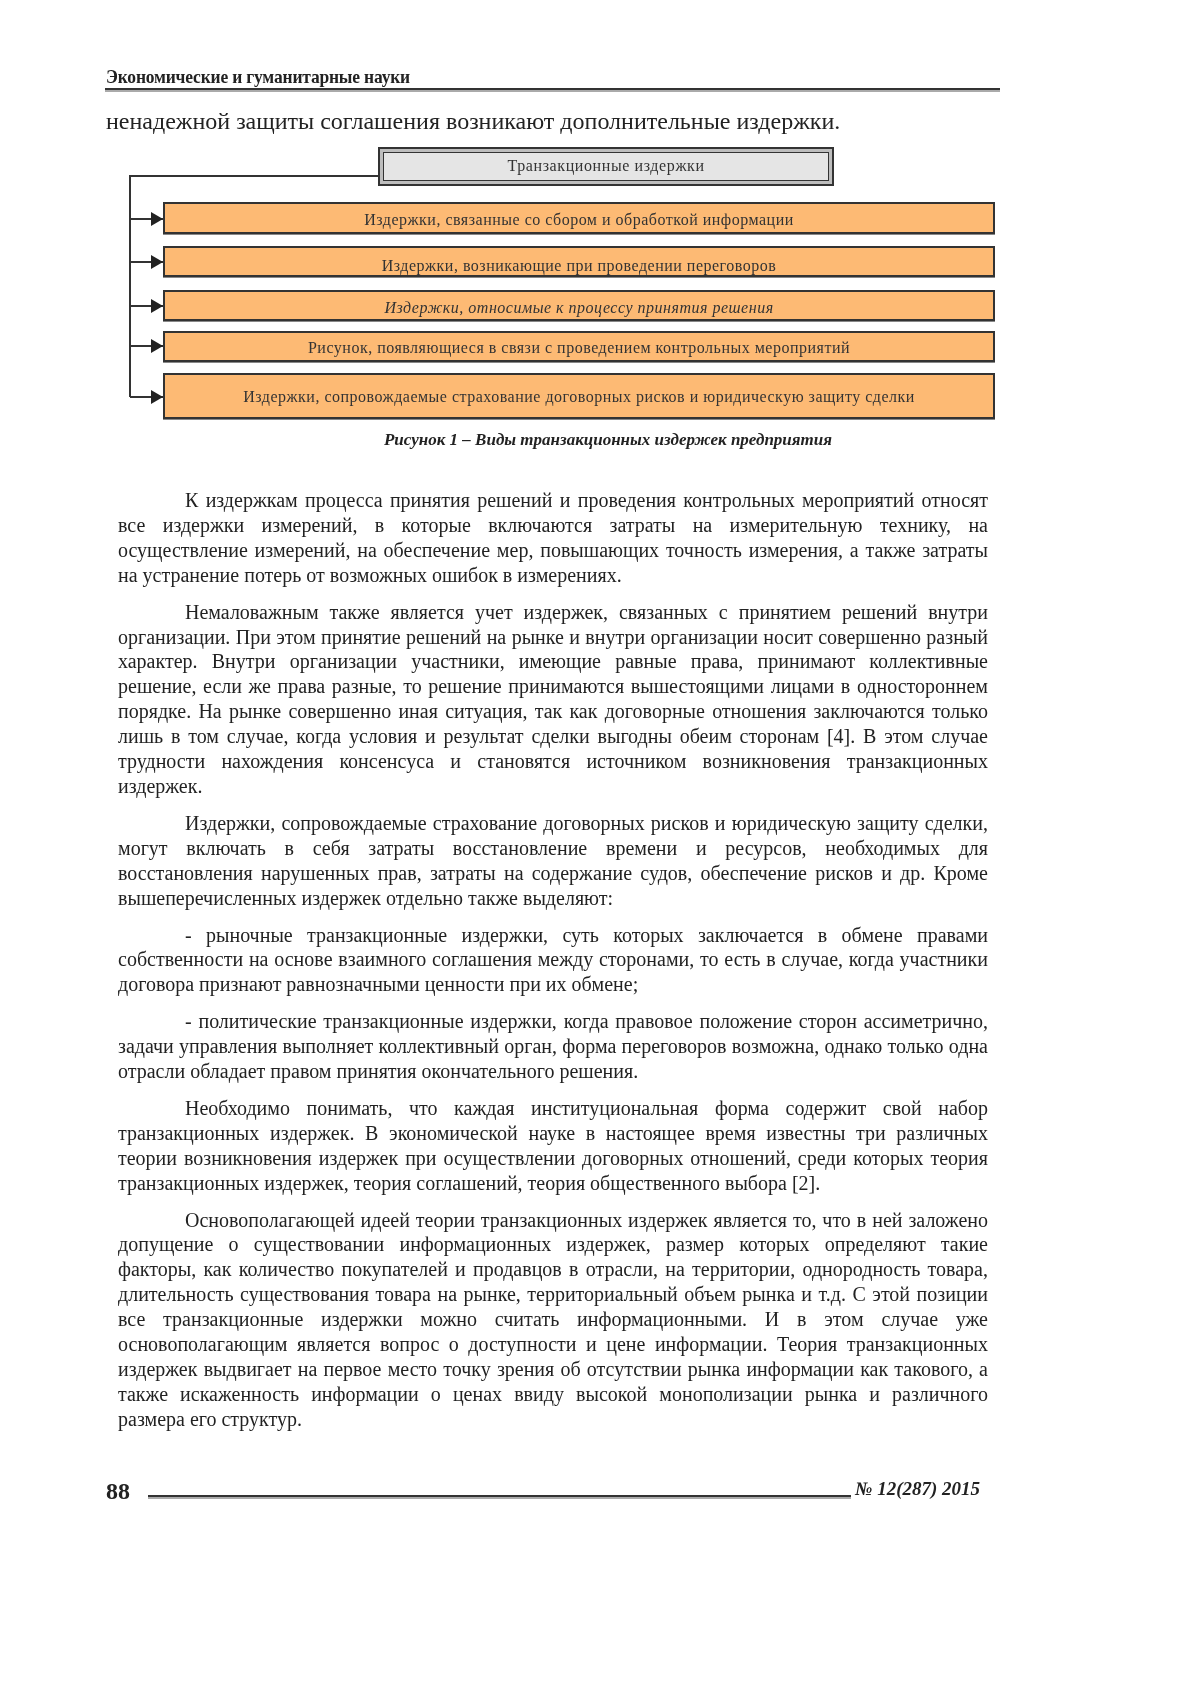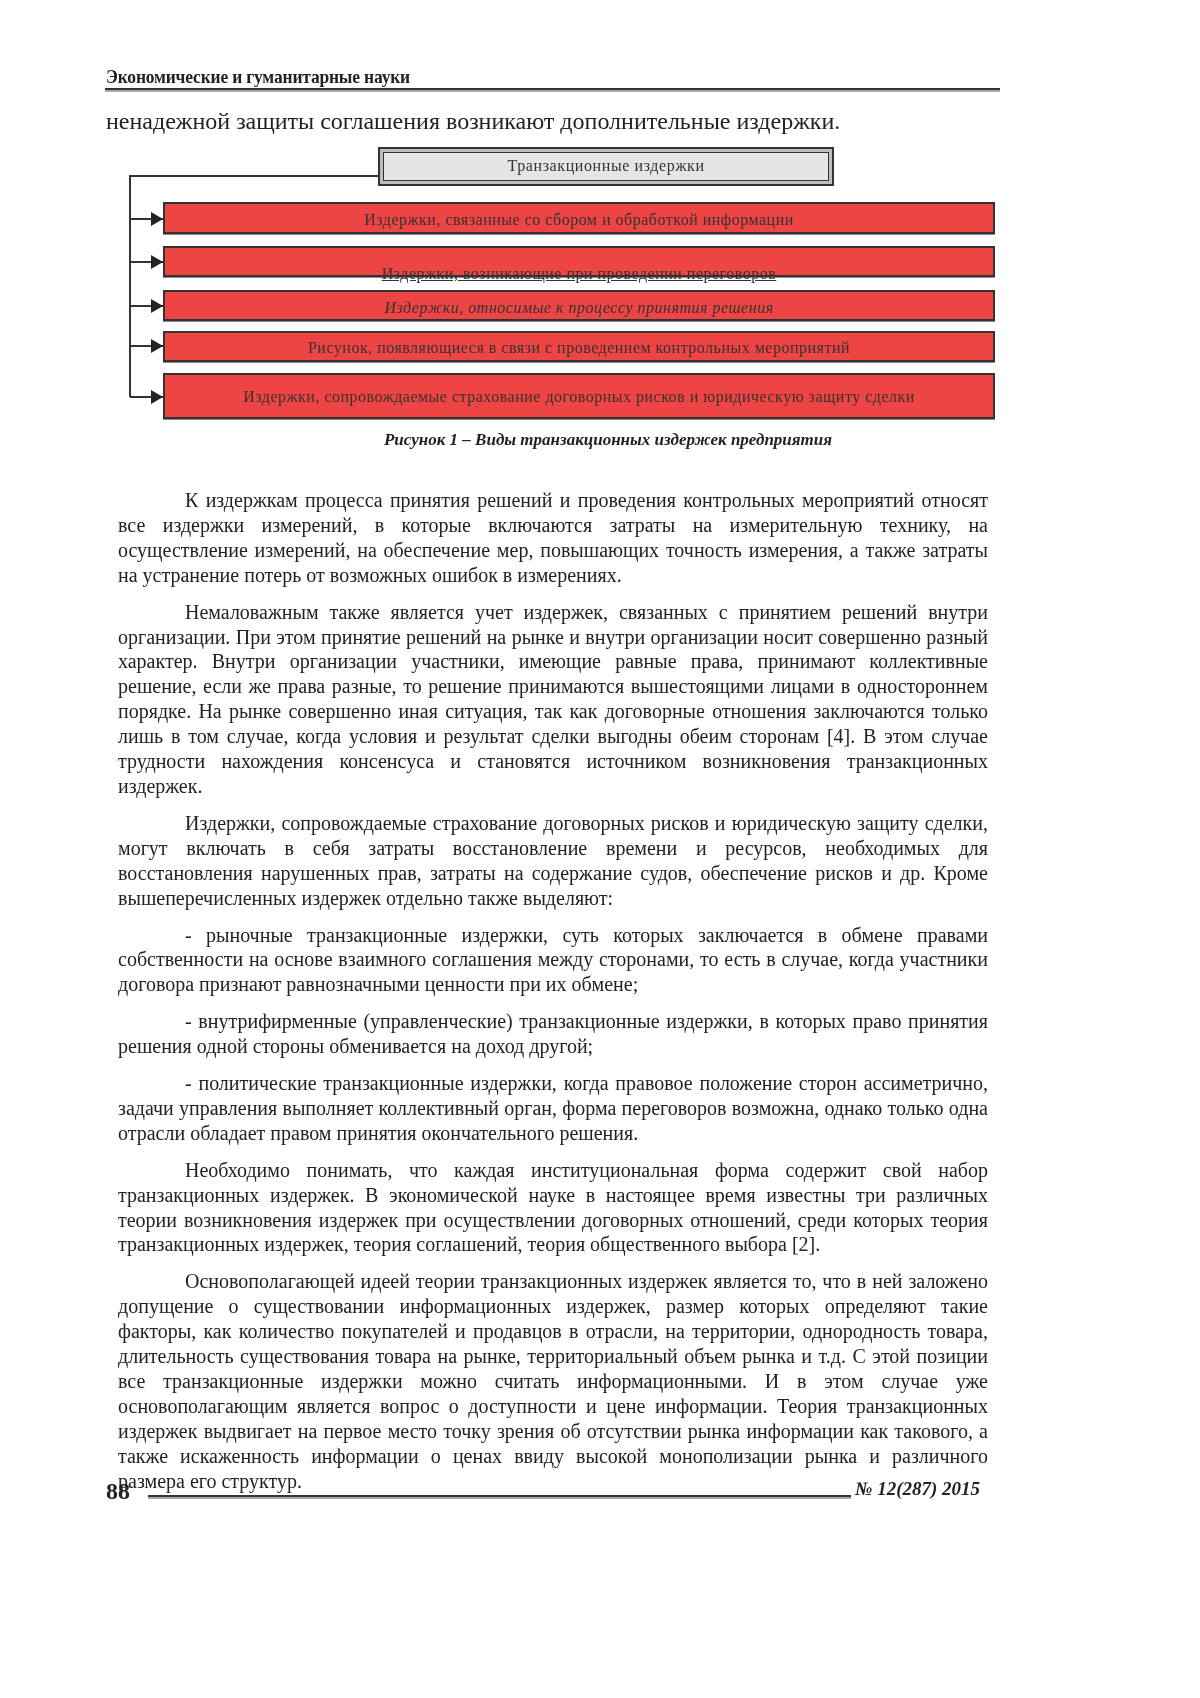--- a/index.html
+++ b/index.html
@@ -17,21 +17,21 @@
   .diagram { position: absolute; left: 0; top: 0; width: 1200px; height: 470px; pointer-events: none; }
   .diagram * { pointer-events: auto; }
 
   .top-box { position: absolute; left: 378px; top: 147px; width: 456px; height: 39px; box-sizing: border-box;
              border: 2px solid #333; background: #e5e5e5;
              box-shadow: inset 0 0 0 3px #bdbdbd, inset 0 0 0 4px #333; }
   .top-box span { position: absolute; left: 0; right: 0; top: 8px; text-align: center; font-size: 16px;
                   letter-spacing: 0.6px; color:#333; }
 
   .cost-box { position: absolute; left: 163px; width: 832px; box-sizing: border-box;
-              border: 2px solid #333; background: #ef4444; box-shadow: 0 1px 0 #888; }
+              border: 2px solid #333; background: #fdba74; box-shadow: 0 1px 0 #888; }
   .cost-box span { position: absolute; left: 0; right: 0; text-align: center; font-size: 16px;
                    letter-spacing: 0.5px; color:#333; white-space: nowrap; }
 
   .vline { position: absolute; left: 129px; top: 175px; width: 2px; height: 222px; background: #333; }
   .hline-top { position: absolute; left: 129px; top: 175px; width: 249px; height: 2px; background: #333; }
   .arrow { position: absolute; left: 130px; width: 33px; height: 2px; background: #333; }
   .arrow::after { content: ""; position: absolute; right: 0; top: -6px; width: 0; height: 0;
                   border-left: 12px solid #222; border-top: 7px solid transparent; border-bottom: 7px solid transparent; }
 
   .caption { position: absolute; left: 8px; width: 1200px; text-align: center; top: 430px; font-size: 17px;
@@ -65,21 +65,21 @@
       <span>Транзакционные издержки</span>
     </div>
 
     <div class="arrow" style="top:218px;"></div>
     <div class="cost-box" style="top:202px;height:32px;">
       <span style="top:7px;">Издержки, связанные со сбором и обработкой информации</span>
     </div>
 
     <div class="arrow" style="top:261px;"></div>
     <div class="cost-box" style="top:246px;height:31px;">
-      <span style="top:17px;text-decoration:underline;">Издержки, возникающие при проведении переговоров</span>
+      <span style="top:9px;">Издержки, возникающие при проведении переговоров</span>
     </div>
 
     <div class="arrow" style="top:305px;"></div>
     <div class="cost-box" style="top:290px;height:31px;font-style:italic;">
       <span style="top:7px;">Издержки, относимые к процессу принятия решения</span>
     </div>
 
     <div class="arrow" style="top:345px;"></div>
     <div class="cost-box" style="top:331px;height:31px;">
       <span style="top:6px;">Рисунок, появляющиеся в связи с проведением контрольных мероприятий</span>
@@ -91,21 +91,20 @@
     </div>
   </div>
 
   <div class="caption">Рисунок 1 – Виды транзакционных издержек предприятия</div>
 
   <div class="body-text">
     <p>К издержкам процесса принятия решений и проведения контрольных мероприятий относят все издержки измерений, в которые включаются затраты на измерительную технику, на осуществление измерений, на обеспечение мер, повышающих точность измерения, а также затраты на устранение потерь от возможных ошибок в измерениях.</p>
     <p>Немаловажным также является учет издержек, связанных с принятием решений внутри организации. При этом принятие решений на рынке и внутри организации носит совершенно разный характер. Внутри организации участники, имеющие равные права, принимают коллективные решение, если же права разные, то решение принимаются вышестоящими лицами в одностороннем порядке. На рынке совершенно иная ситуация, так как договорные отношения заключаются только лишь в том случае, когда условия и результат сделки выгодны обеим сторонам [4]. В этом случае трудности нахождения консенсуса и становятся источником возникновения транзакционных издержек.</p>
     <p>Издержки, сопровождаемые страхование договорных рисков и юридическую защиту сделки, могут включать в себя затраты восстановление времени и ресурсов, необходимых для восстановления нарушенных прав, затраты на содержание судов, обеспечение рисков и др. Кроме вышеперечисленных издержек отдельно также выделяют:</p>
     <p>- рыночные транзакционные издержки, суть которых заключается в обмене правами собственности на основе взаимного соглашения между сторонами, то есть в случае, когда участники договора признают равнозначными ценности при их обмене;</p>
-    <p>- внутрифирменные (управленческие) транзакционные издержки, в которых право принятия решения одной стороны обменивается на доход другой;</p>
     <p>- политические транзакционные издержки, когда правовое положение сторон ассиметрично, задачи управления выполняет коллективный орган, форма переговоров возможна, однако только одна отрасли обладает правом принятия окончательного решения.</p>
     <p>Необходимо понимать, что каждая институциональная форма содержит свой набор транзакционных издержек. В экономической науке в настоящее время известны три различных теории возникновения издержек при осуществлении договорных отношений, среди которых теория транзакционных издержек, теория соглашений, теория общественного выбора [2].</p>
     <p>Основополагающей идеей теории транзакционных издержек является то, что в ней заложено допущение о существовании информационных издержек, размер которых определяют такие факторы, как количество покупателей и продавцов в отрасли, на территории, однородность товара, длительность существования товара на рынке, территориальный объем рынка и т.д. С этой позиции все транзакционные издержки можно считать информационными. И в этом случае уже основополагающим является вопрос о доступности и цене информации. Теория транзакционных издержек выдвигает на первое место точку зрения об отсутствии рынка информации как такового, а также искаженность информации о ценах ввиду высокой монополизации рынка и различного размера его структур.</p>
   </div>
 
   <div class="footer-num">88</div>
   <div class="footer-rule"></div>
   <div class="footer-issue">№ 12(287) 2015</div>
 </div>
 

